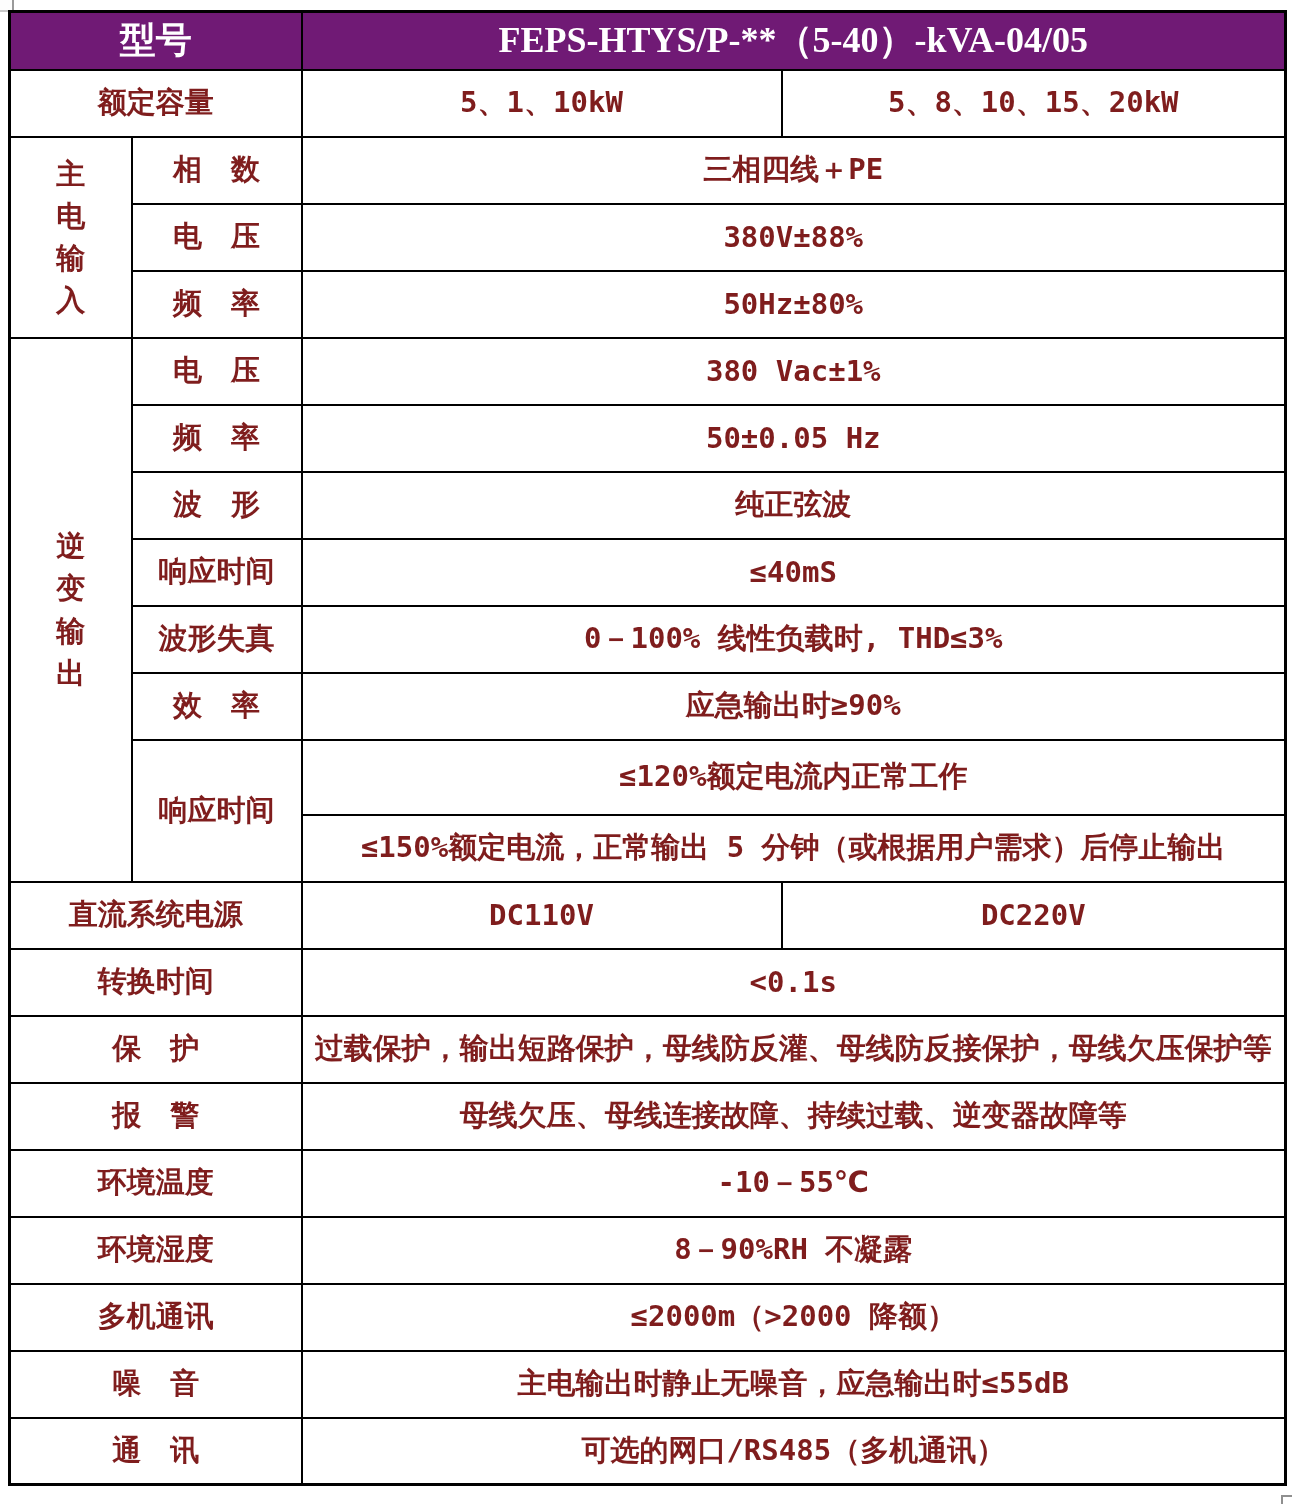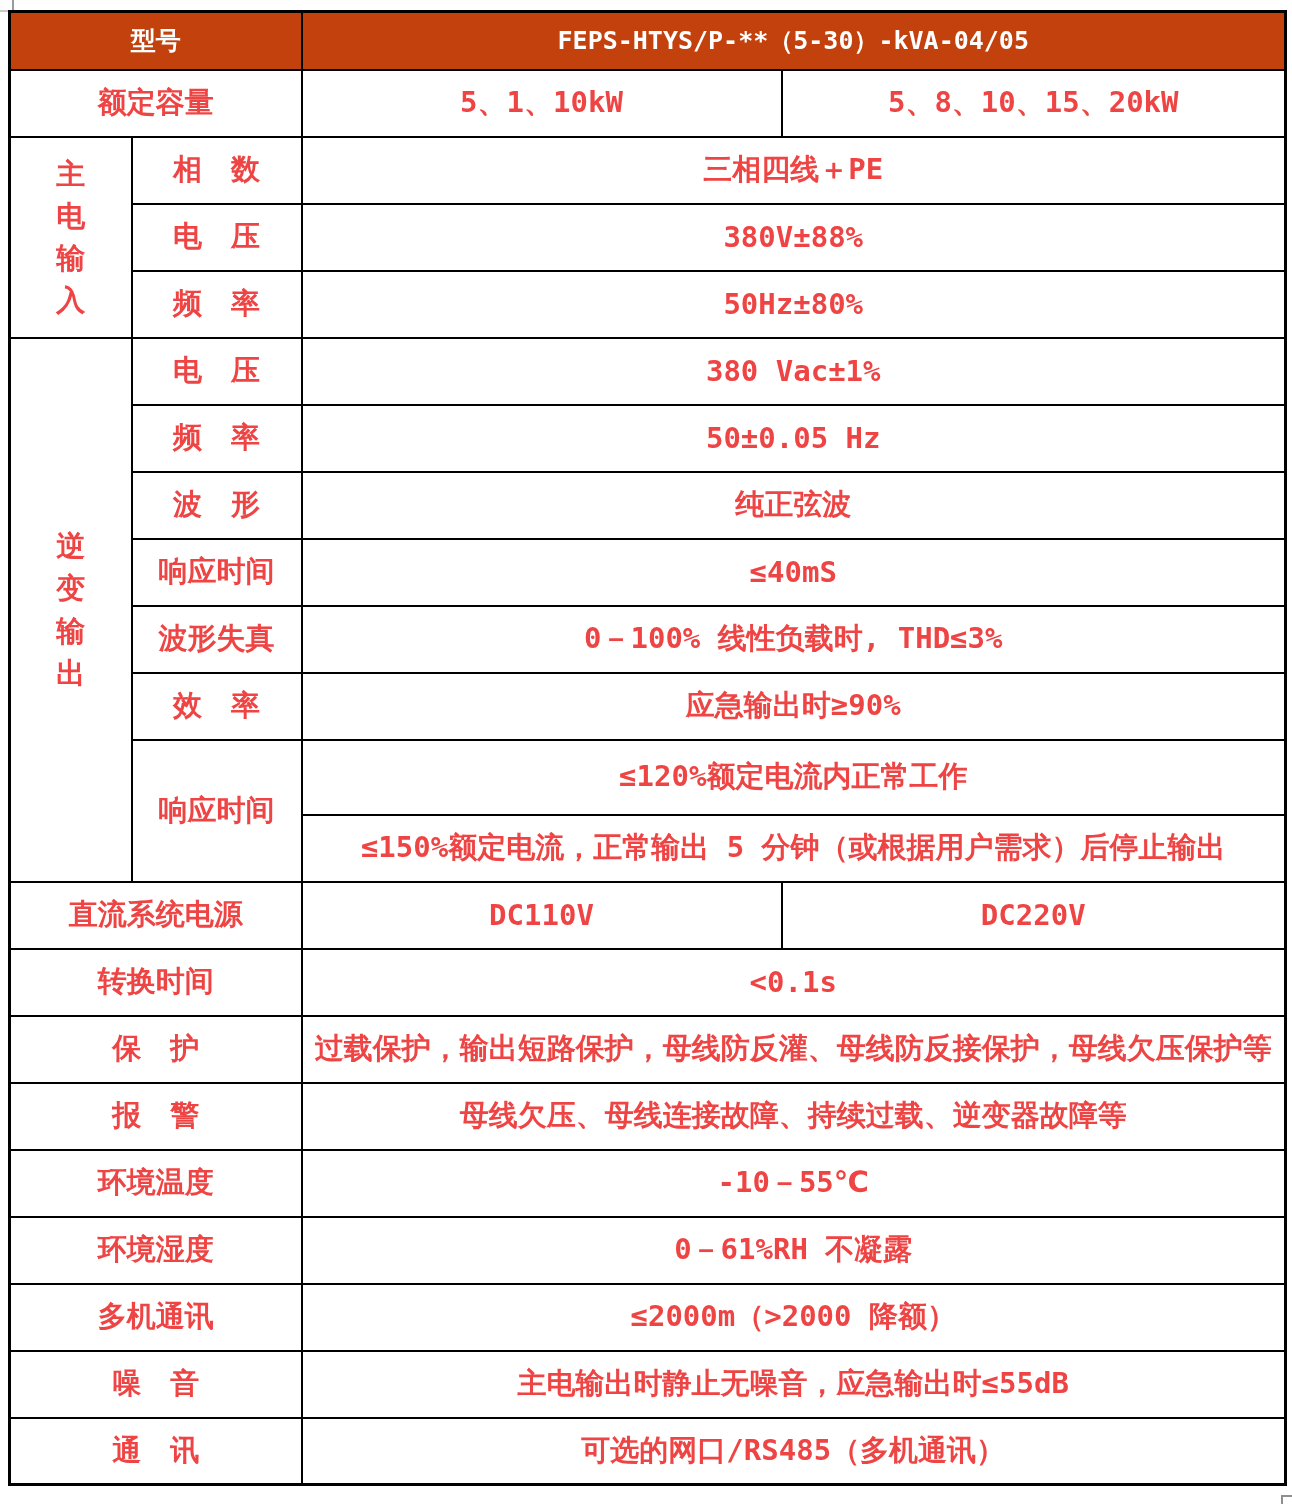--- a/index.html
+++ b/index.html
@@ -25,32 +25,33 @@
     border-collapse: collapse;
     table-layout: fixed;
     border: 3px solid #000;
   }
   .spec-table td {
     border: 2px solid #000;
     text-align: center;
     vertical-align: middle;
     font-weight: bold;
     font-size: 29px;
-    color: #ef4444;
+    color: #7f1d1d;
     padding: 0 8px;
     overflow: hidden;
   }
   .spec-table tr { height: 67px; }
   .spec-table tr.header-row { height: 58px; }
   .spec-table tr.overload-a { height: 75px; }
   td.blue {
-    background: #c2410c;
+    background: #701a75;
     color: #ffffff;
-    font-size: 25px;
+    font-size: 36px;
     border-color: #000;
+    font-family: Liberation Serif, serif;
   }
   .vtext {
     width: 1.15em;
     margin: 0 auto;
     line-height: 1.45;
     word-break: break-all;
     font-size: 29px;
     font-weight: bold;
   }
   
@@ -79,21 +80,21 @@
     <colgroup>
       <col style="width:122px">
       <col style="width:170px">
       <col style="width:480px">
       <col style="width:504px">
     </colgroup>
 
     <tbody>
         <tr class="header-row">
       <td colspan="2" class="blue">型号</td>
-      <td colspan="2" class="blue">FEPS-HTYS/P-**（5-30）-kVA-04/05</td>
+      <td colspan="2" class="blue">FEPS-HTYS/P-**（5-40）-kVA-04/05</td>
     </tr>
 
     <tr>
       <td colspan="2">额定容量</td>
       <td>5、1、10kW</td>
       <td>5、8、10、15、20kW</td>
     </tr>
 
     <tr>
       <td rowspan="3">
@@ -163,21 +164,21 @@
     <tr>
       <td colspan="2">报　警</td>
       <td colspan="2">母线欠压、母线连接故障、持续过载、逆变器故障等</td>
     </tr>
     <tr>
       <td colspan="2">环境温度</td>
       <td colspan="2">-10－55℃</td>
     </tr>
     <tr>
       <td colspan="2">环境湿度</td>
-      <td colspan="2">0－61%RH 不凝露</td>
+      <td colspan="2">8－90%RH 不凝露</td>
     </tr>
     <tr>
       <td colspan="2">多机通讯</td>
       <td colspan="2">≤2000m（&gt;2000 降额）</td>
     </tr>
     <tr>
       <td colspan="2">噪　音</td>
       <td colspan="2">主电输出时静止无噪音，应急输出时≤55dB</td>
     </tr>
     <tr>

